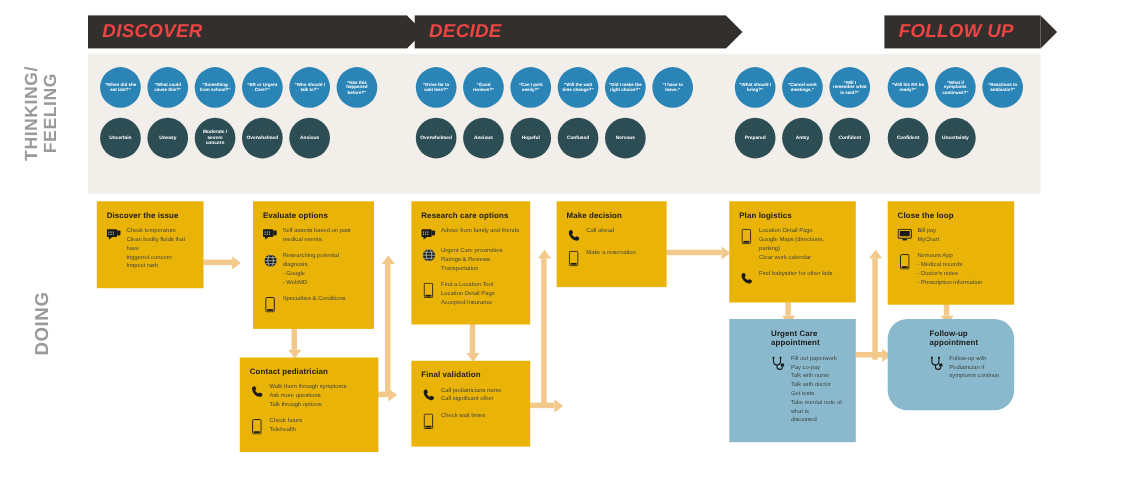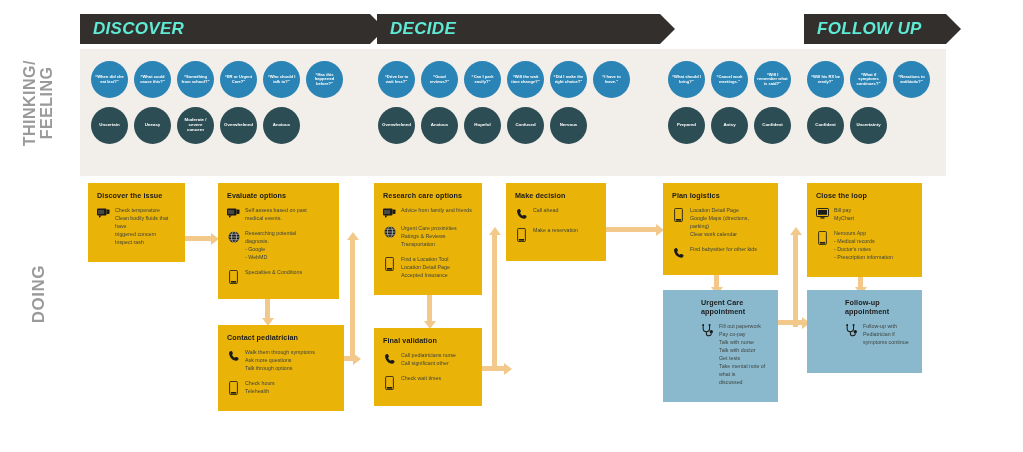--- a/index.html
+++ b/index.html
@@ -40,21 +40,21 @@
   
   .phase-band {
     position: absolute;
     left: 80px; top: 14px;
     width: 866px; height: 30px;
   }
   .phase {
     position: absolute;
     top: 0; height: 30px;
     background: #332f2c;
-    color: #5eead4;
+    color: #ef4444;
     font-style: italic;
     font-weight: bold;
     font-size: 17px;
     letter-spacing: .3px;
     display: flex;
     align-items: center;
     padding-left: 13px;
     box-sizing: border-box;
   }
   .phase .arrow-tip {
@@ -266,21 +266,21 @@
               <rect x="11" y="9" width="2" height="2" fill="#ccd3c8"></rect>
               <rect x="19" y="3" width="6" height="9" rx="1.5" fill="#1b1b1b"></rect>
             </svg>
           </div>
           <div class="card-lines">Check temperature
 Clean bodily fluids that have
 triggered concern
 Inspect rash</div>
         </div>
       </div>
-      <div class="card" style="left: 138px; top: 3px; width: 121px; min-height: 115px;">
+      <div class="card" style="left: 150px; top: 3px; width: 110px; min-height: 115px;">
         <div class="card-title">Evaluate options</div>
         <div class="card-row">
           <div class="card-icon">
             <svg class="ic" width="13" height="10" viewBox="0 0 26 20">
               <rect x="0" y="1" width="19" height="14" rx="2" fill="#1b1b1b"></rect>
               <path d="M4 15 L4 20 L10 15 Z" fill="#1b1b1b"></path>
               <rect x="3" y="5" width="2" height="2" fill="#ccd3c8"></rect>
               <rect x="7" y="5" width="2" height="2" fill="#ccd3c8"></rect>
               <rect x="11" y="5" width="2" height="2" fill="#ccd3c8"></rect>
               <rect x="3" y="9" width="2" height="2" fill="#ccd3c8"></rect>
@@ -492,21 +492,21 @@
               <rect x="0.8" y="0.8" width="14.4" height="24.4" rx="2" fill="none" stroke="#1b1b1b" stroke-width="1.6"></rect>
               <rect x="3" y="20.5" width="10" height="3" fill="#1b1b1b"></rect>
             </svg>
           </div>
           <div class="card-lines">Nemours App
    - Medical records
    - Doctor's notes
    - Prescription information</div>
         </div>
       </div>
-      <div class="card blue" style="left: 727px; top: 110px; width: 115px; min-height: 83px;">
+      <div class="card blue" style="left: 727px; top: 110px; width: 115px; min-height: 83px; border-radius: 18px;">
         <div class="card-title">Follow-up appointment</div>
         <div class="card-row">
           <div class="card-icon">
             <svg class="ic" width="13" height="13" viewBox="0 0 24 24">
               <path d="M4 2v6.2c0 3.4 2.6 6.1 5.9 6.1s5.9-2.7 5.9-6.1V2" fill="none" stroke="#1b1b1b" stroke-width="1.9"></path>
               <circle cx="4" cy="2" r="1.8" fill="#1b1b1b"></circle>
               <circle cx="15.8" cy="2" r="1.8" fill="#1b1b1b"></circle>
               <path d="M9.9 14.3v3.1c0 2.6 2.1 4.4 4.6 4.4 2.4 0 4.4-1.8 4.4-4.2" fill="none" stroke="#1b1b1b" stroke-width="1.9"></path>
               <circle cx="19" cy="14.4" r="3.1" fill="#1b1b1b"></circle>
             </svg>

